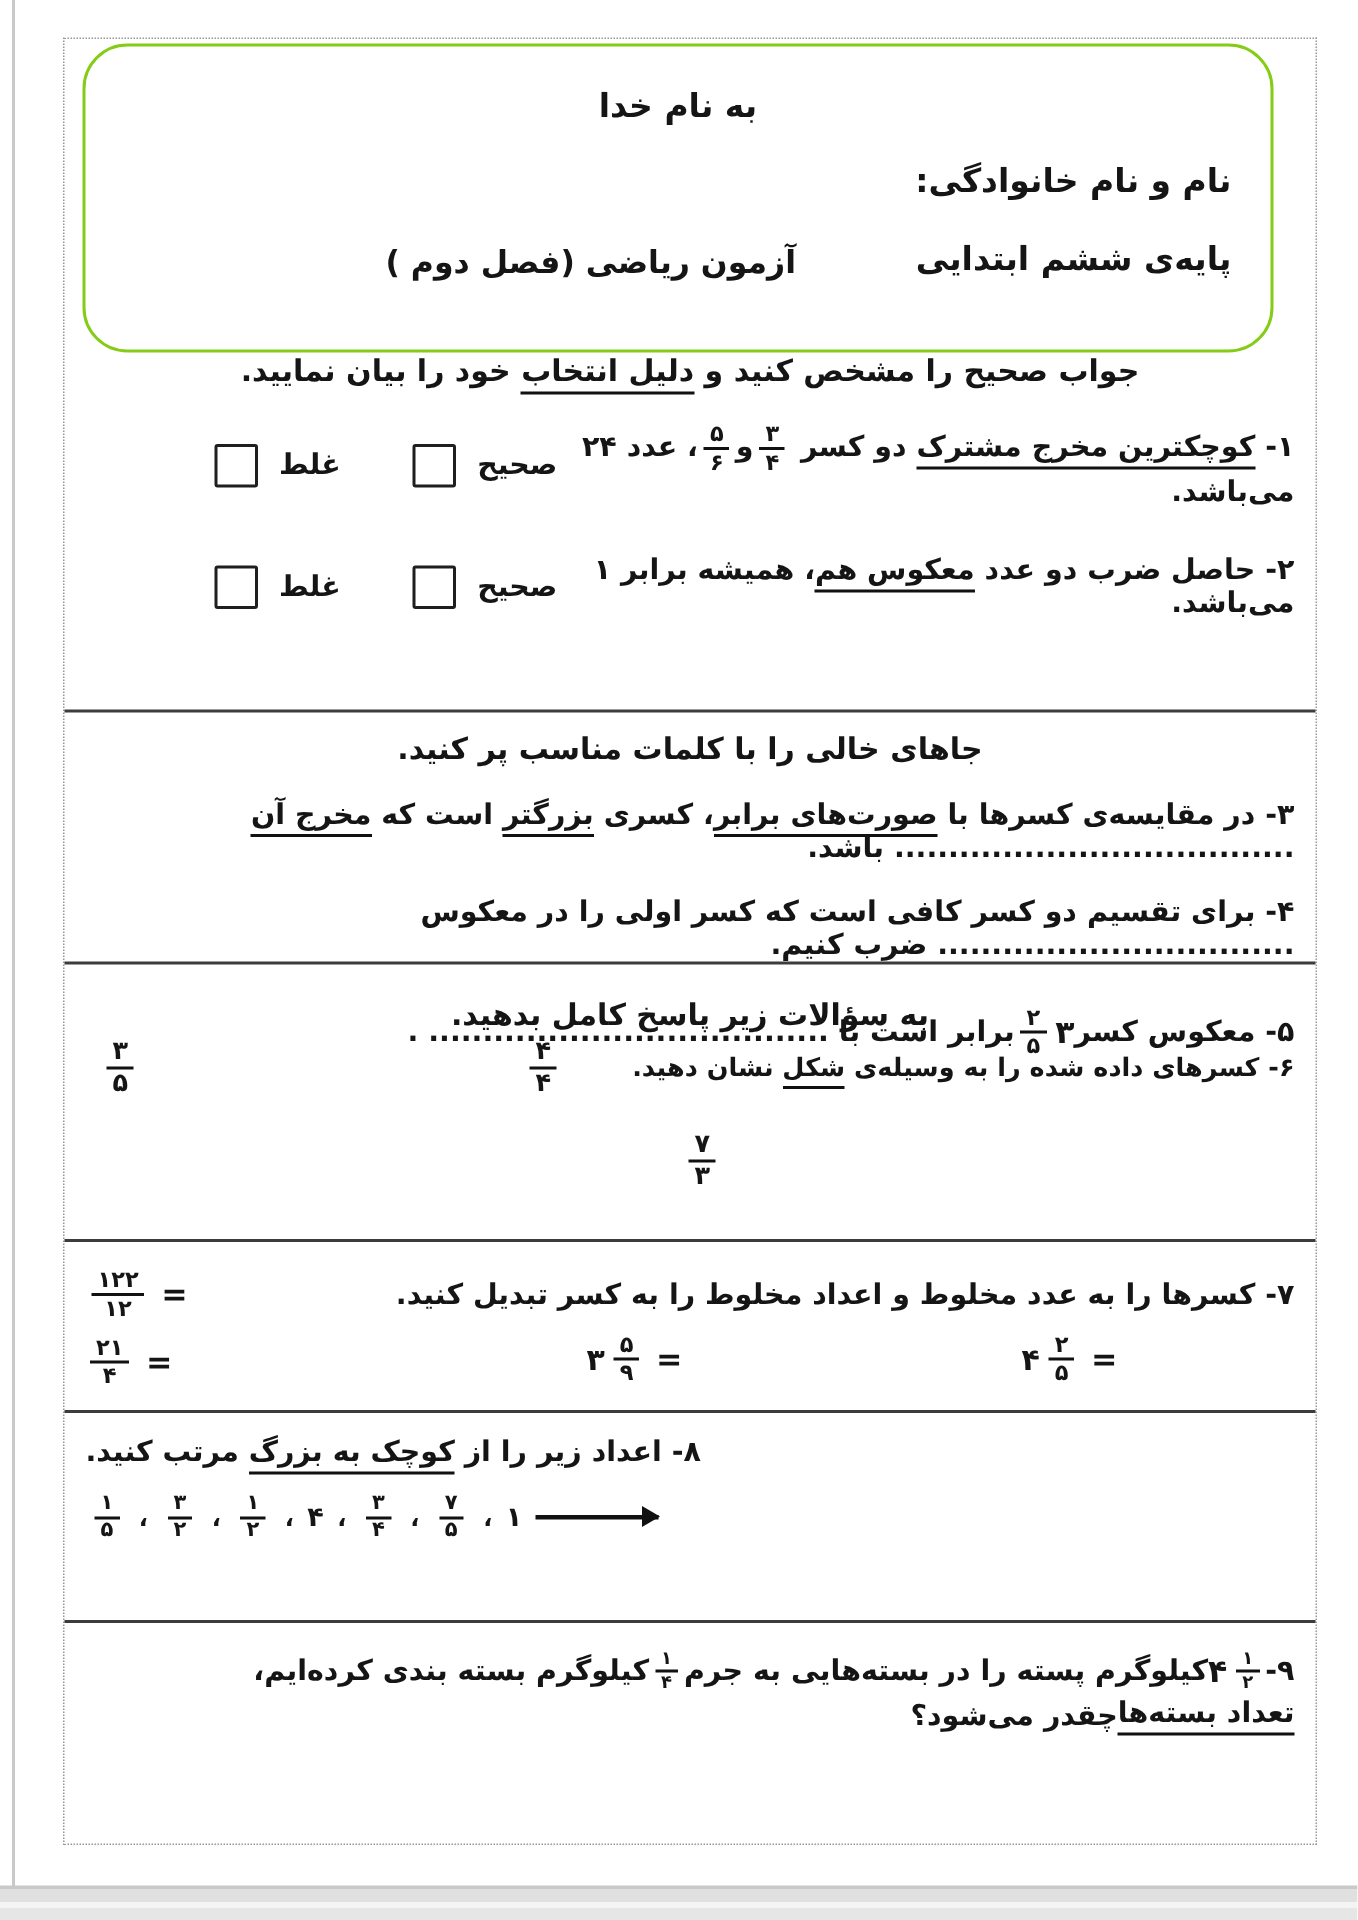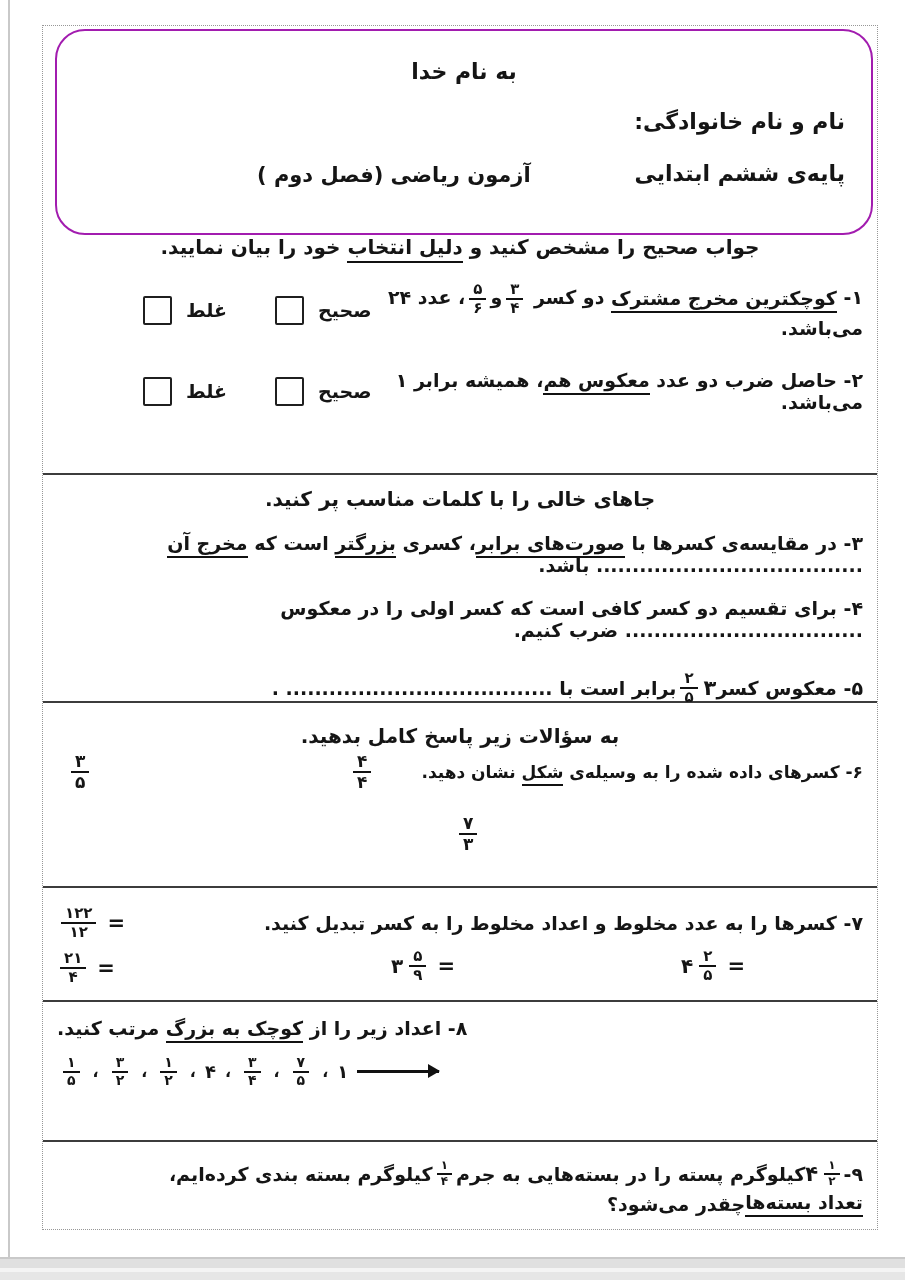--- a/index.html
+++ b/index.html
@@ -4,36 +4,36 @@
 <style>
   html,body{margin:0;padding:0;width:905px;height:1280px;background:#ffffff;overflow:hidden;}
   body{font-family:"DejaVu Sans",sans-serif;color:#151515;position:relative;}
 
   .edge-line{position:absolute;left:8px;top:0;width:2px;height:1280px;background:#c9c9c9;}
 
   .sheet{position:absolute;left:42px;top:25px;width:836px;height:1205px;
          border:1px dotted #979797;box-sizing:border-box;background:#fff;}
 
   
-  .hbox{margin:3px 4px 0 12px;height:206px;border:2px solid #a21caf;border-radius:30px;
+  .hbox{margin:3px 28px 0 12px;height:206px;border:2px solid #84cc16;border-radius:30px;
         position:relative;box-sizing:border-box;direction:rtl;font-weight:700;}
   .bism{position:absolute;top:28px;left:0;right:0;text-align:center;font-size:22px;}
   .nrow{position:absolute;top:78px;right:26px;font-size:22px;}
   .grade{position:absolute;top:130px;right:26px;font-size:22px;}
   .etitle{position:absolute;top:132px;left:200px;font-size:21px;}
 
   .divider{height:2px;background:#3c3c3c;}
 
   .sec{direction:rtl;box-sizing:border-box;padding:0 14px;font-weight:700;position:relative;}
   .stitle{text-align:center;font-size:20px;}
   .qline{font-size:19px;}
   .u{border-bottom:2px solid #111;padding-bottom:2px;}
 
   .s1{height:238px;}
-  .s2{height:226px;}
+  .s2{height:166px;}
   .s3{height:183px;}
   .s4{height:112px;}
   .s5{height:138px;}
   .s6{height:129px;}
 
   .s1 .stitle{}
   .tfrow{display:flex;align-items:center;padding-left:86px;}
   .tfrow.q1{margin-top:22px;min-height:58px;}
   .tfrow.q2{margin-top:30px;min-height:40px;}
   .qtext{font-size:19px;}

